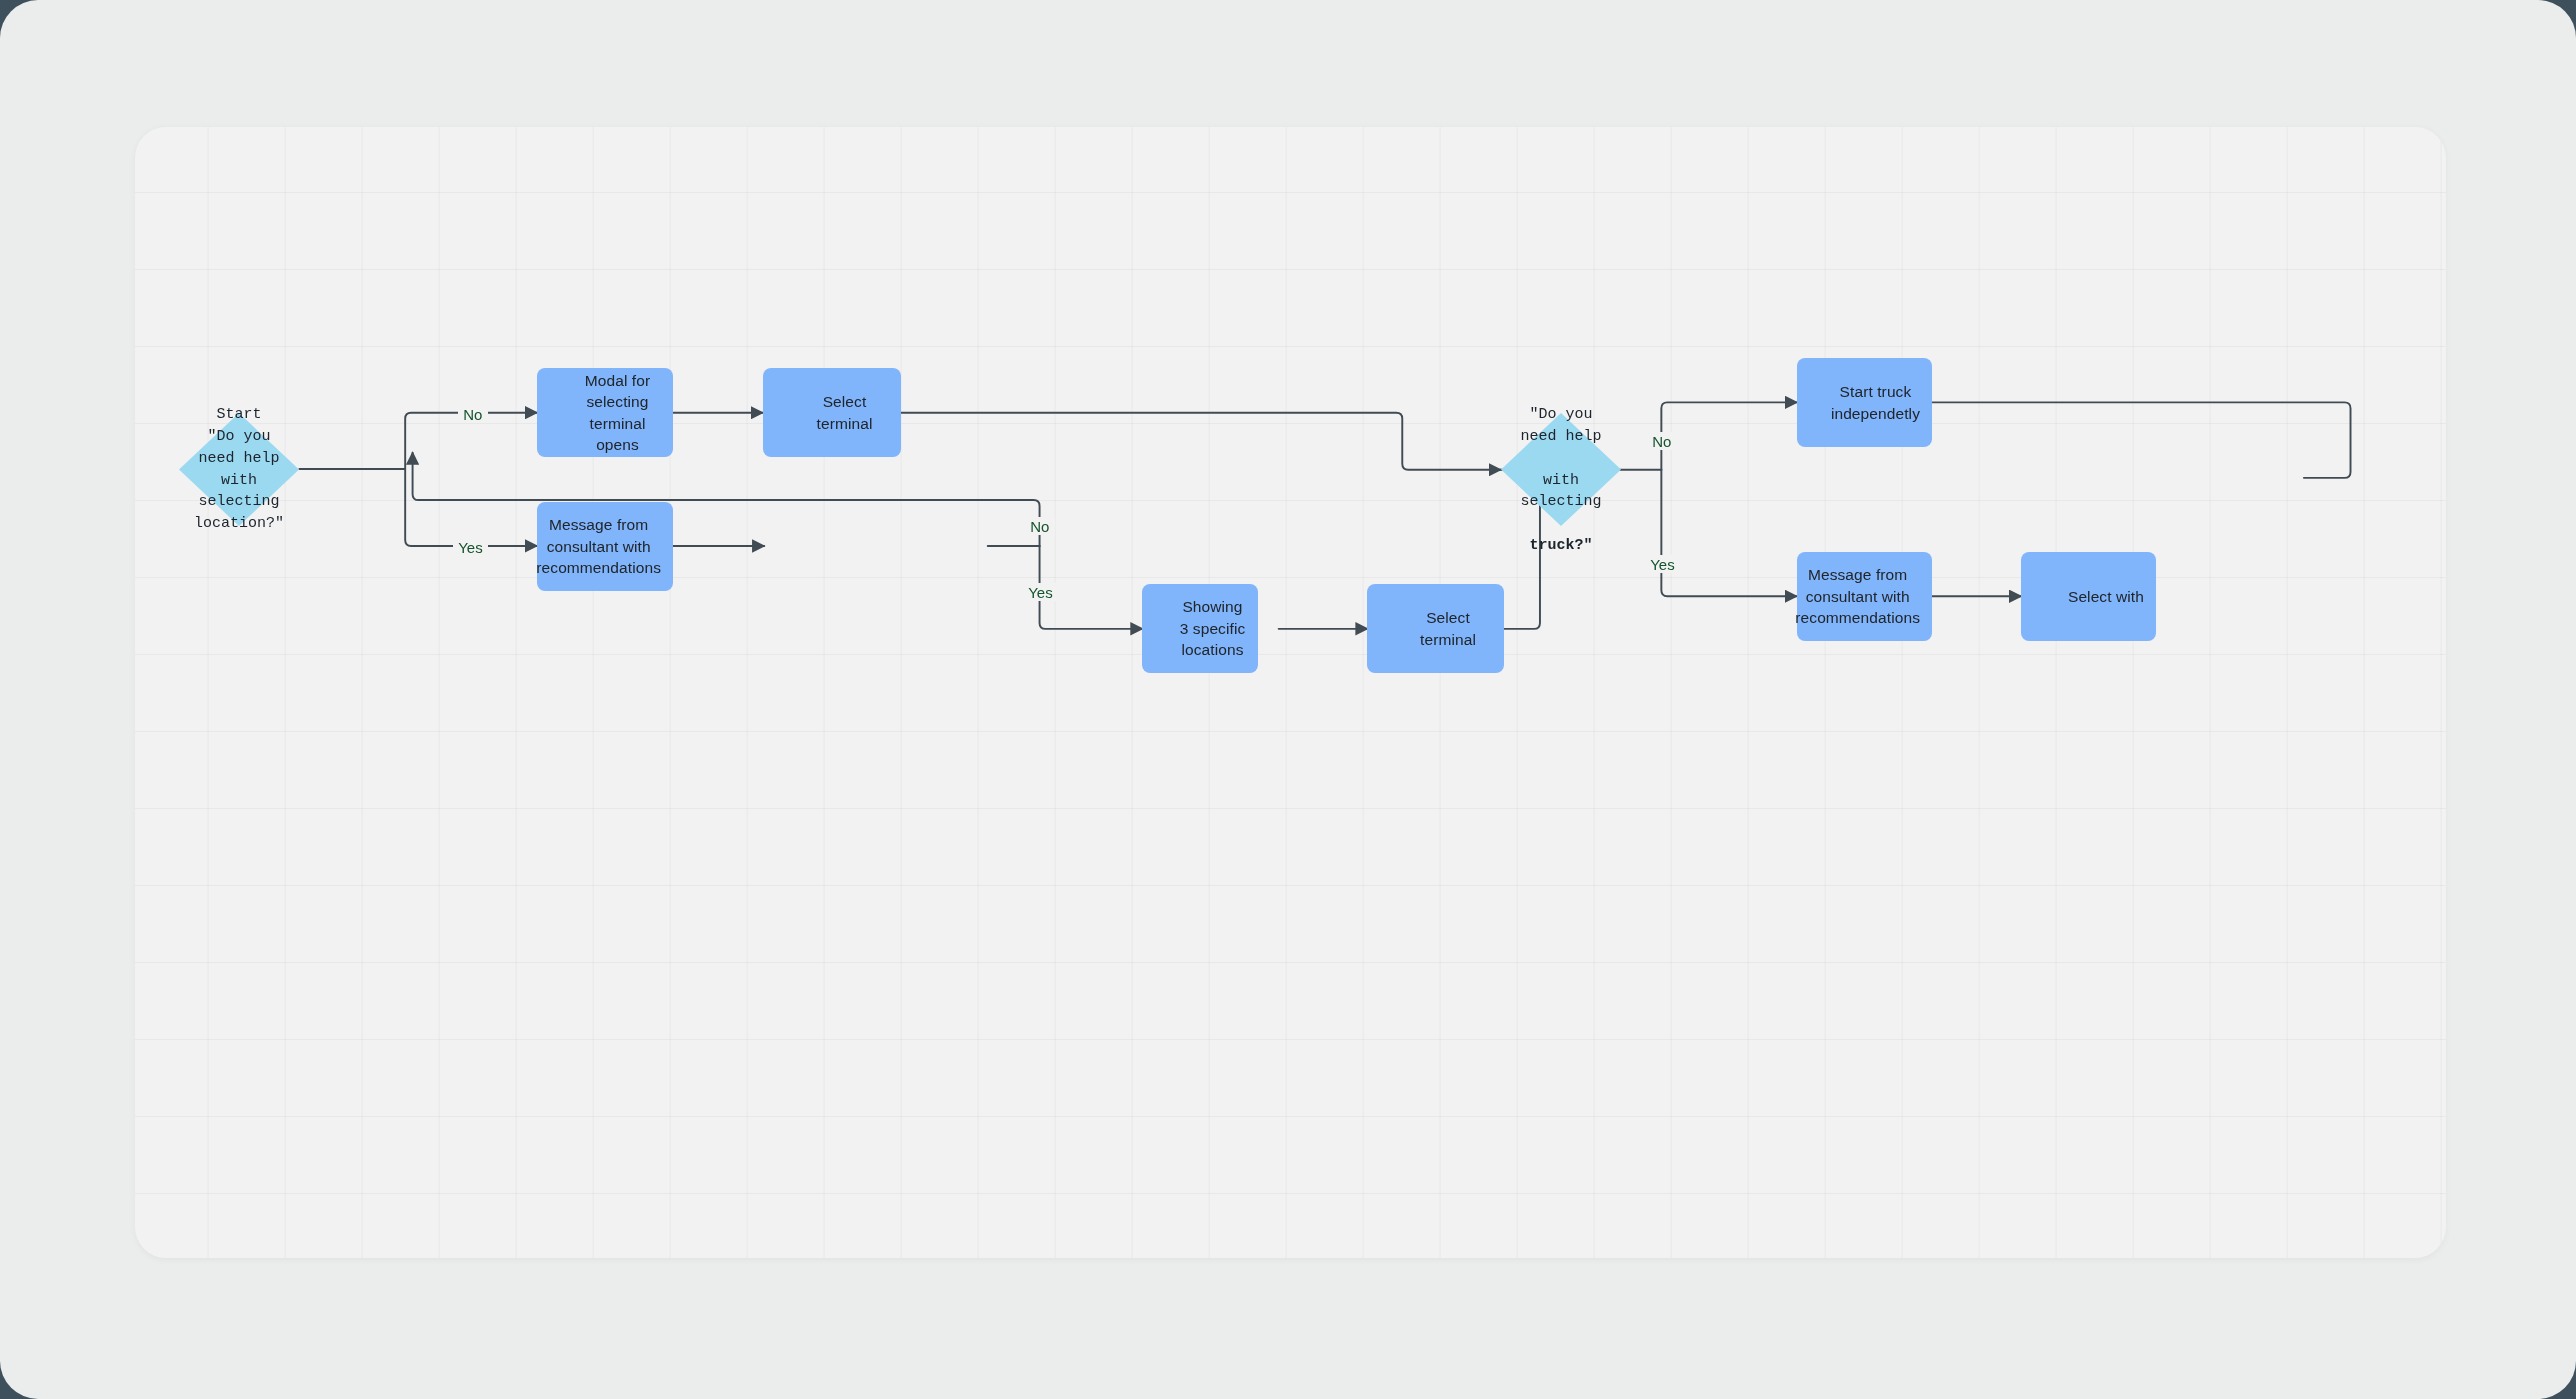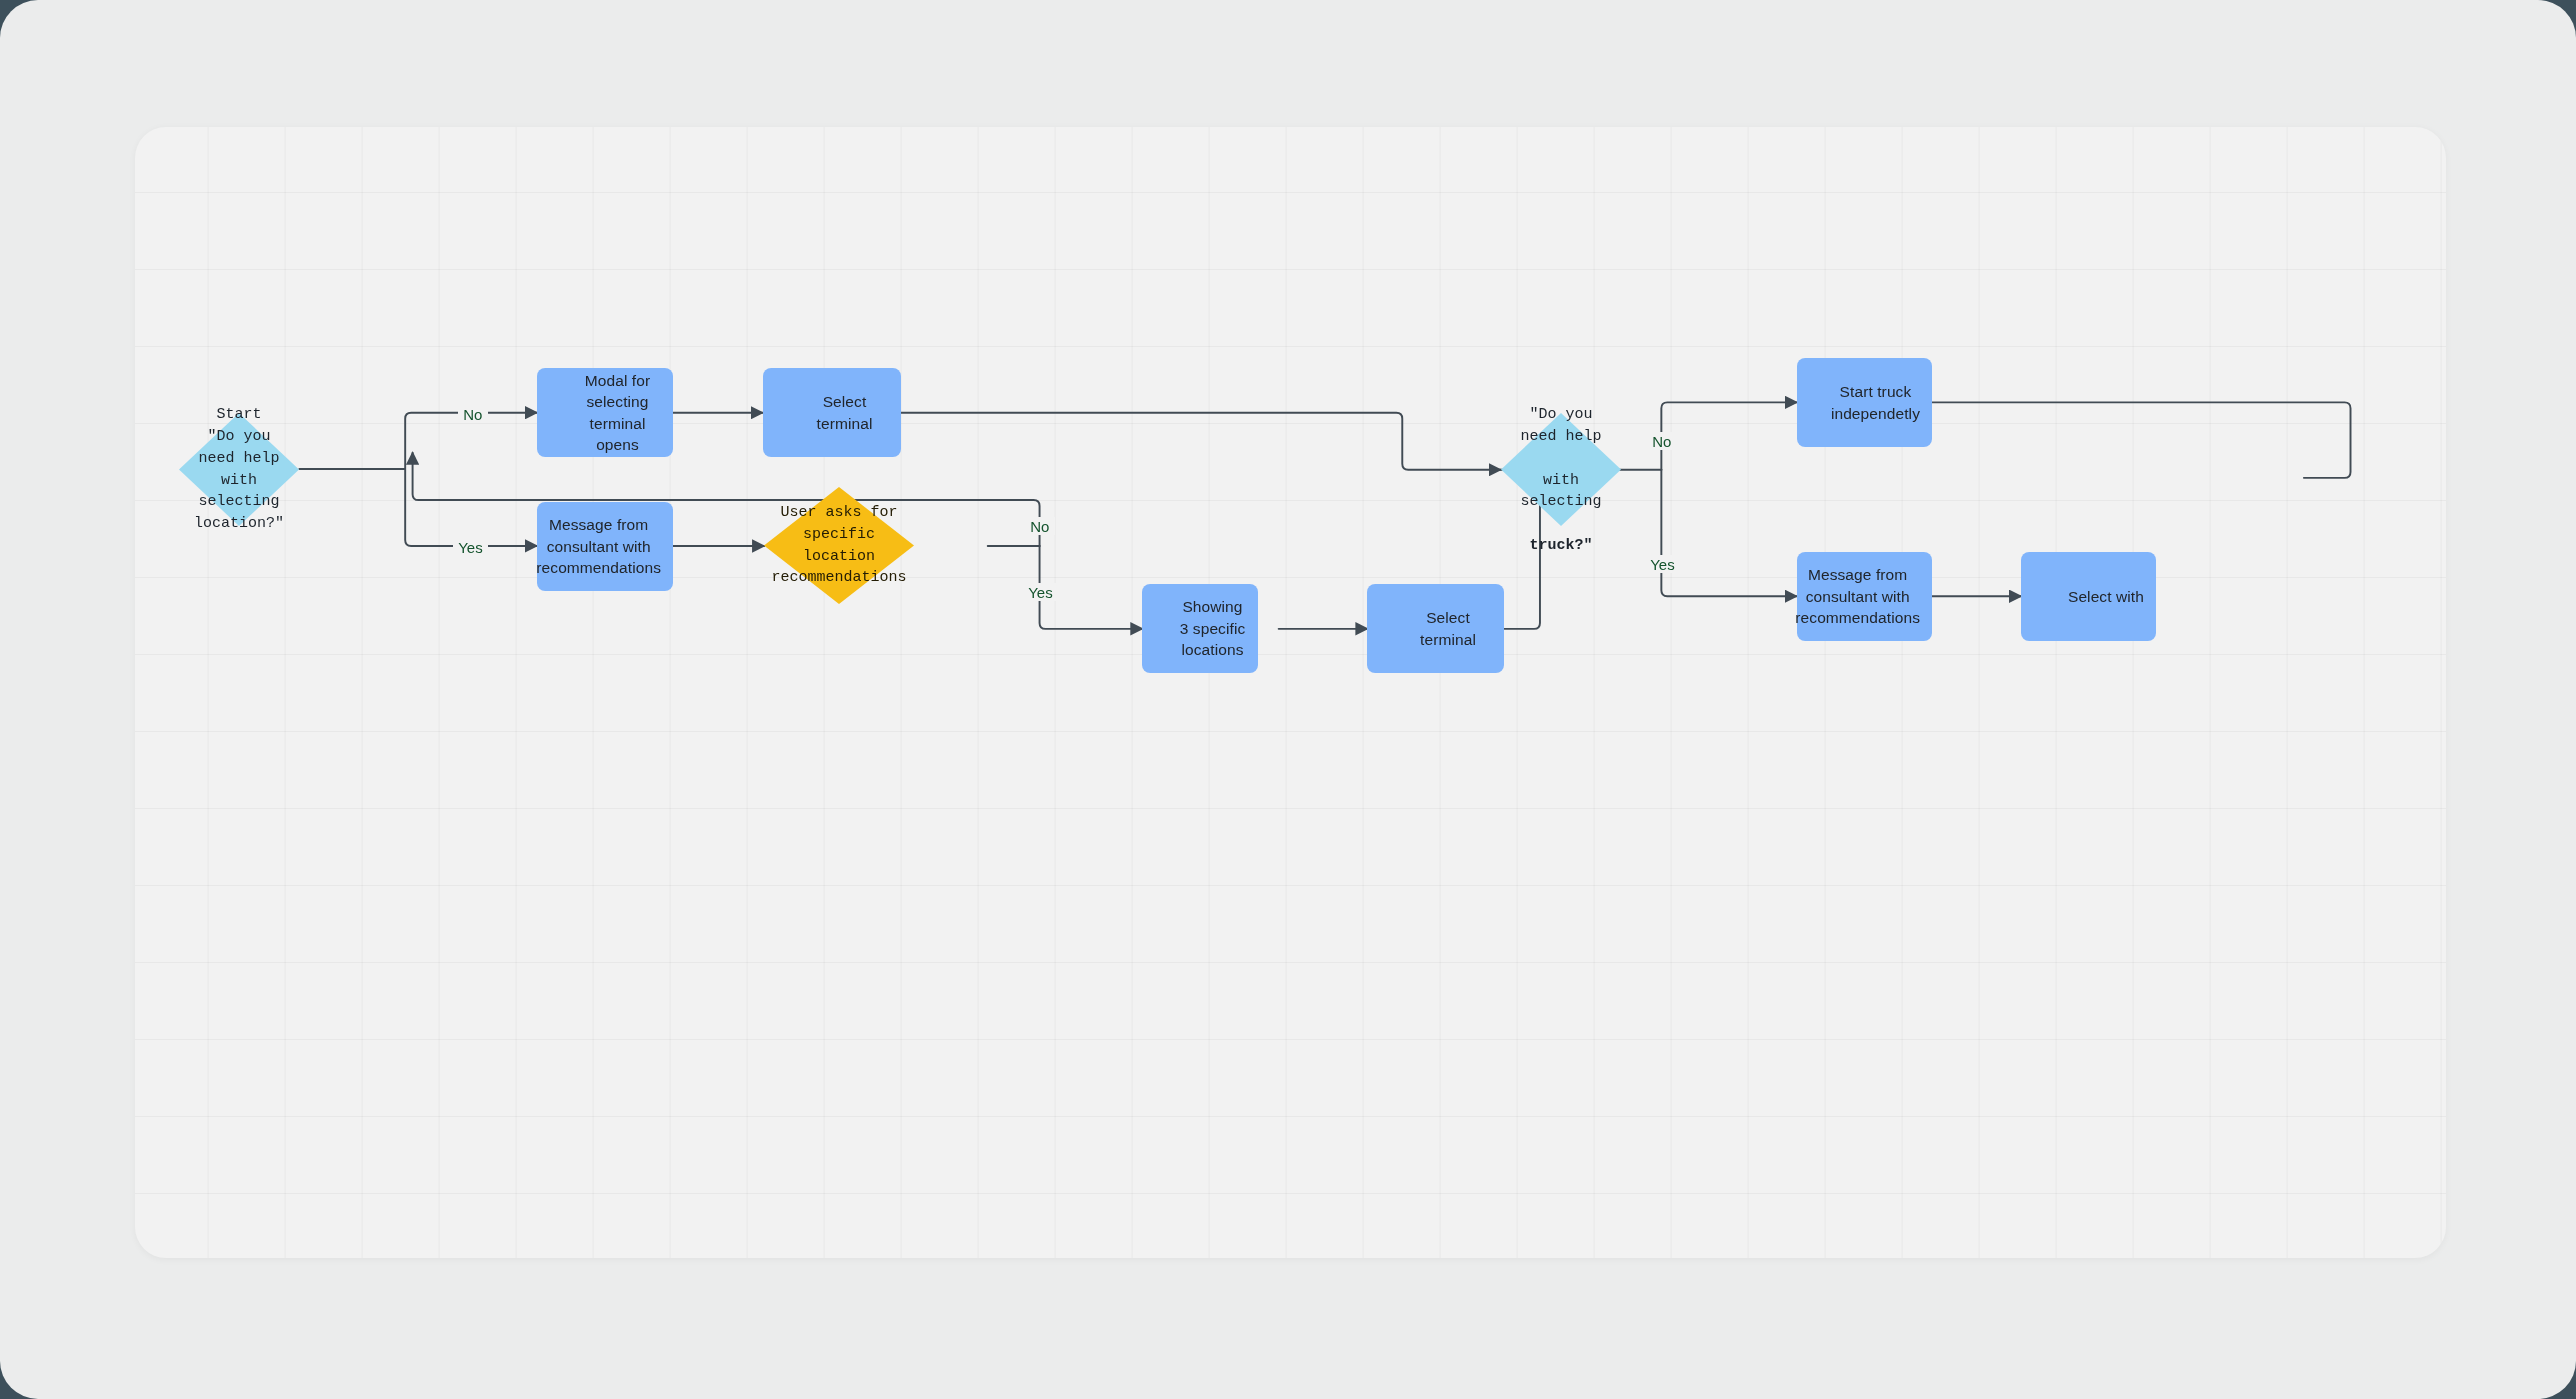--- a/index.html
+++ b/index.html
@@ -186,26 +186,20 @@
     </div>
 
     <div class="node rect" style="left:628px; top:241px; width:138px; height:89px;">
       <span class="label">Select terminal</span>
     </div>
 
     <div class="node rect" style="left:402px; top:375px; width:136px; height:89px;">
       <span class="label">Message from consultant with recommendations</span>
     </div>
 
-    <div class="node diamond-wrap diamond-yellow" style="left:629px; top:360px; width:150px; height:117px;">
-      <div class="diamond-shape"></div>
-      <div class="label">User asks for specific
-location
-recommendations</div>
-    </div>
 
     <div class="node rect" style="left:1007px; top:457px; width:116px; height:89px;">
       <span class="label">Showing 3 specific locations</span>
     </div>
 
     <div class="node rect" style="left:1232px; top:457px; width:137px; height:89px;">
       <span class="label">Select terminal</span>
     </div>
 
     <div class="node diamond-wrap diamond-blue" style="left:1366px; top:286px; width:120px; height:113px;">

